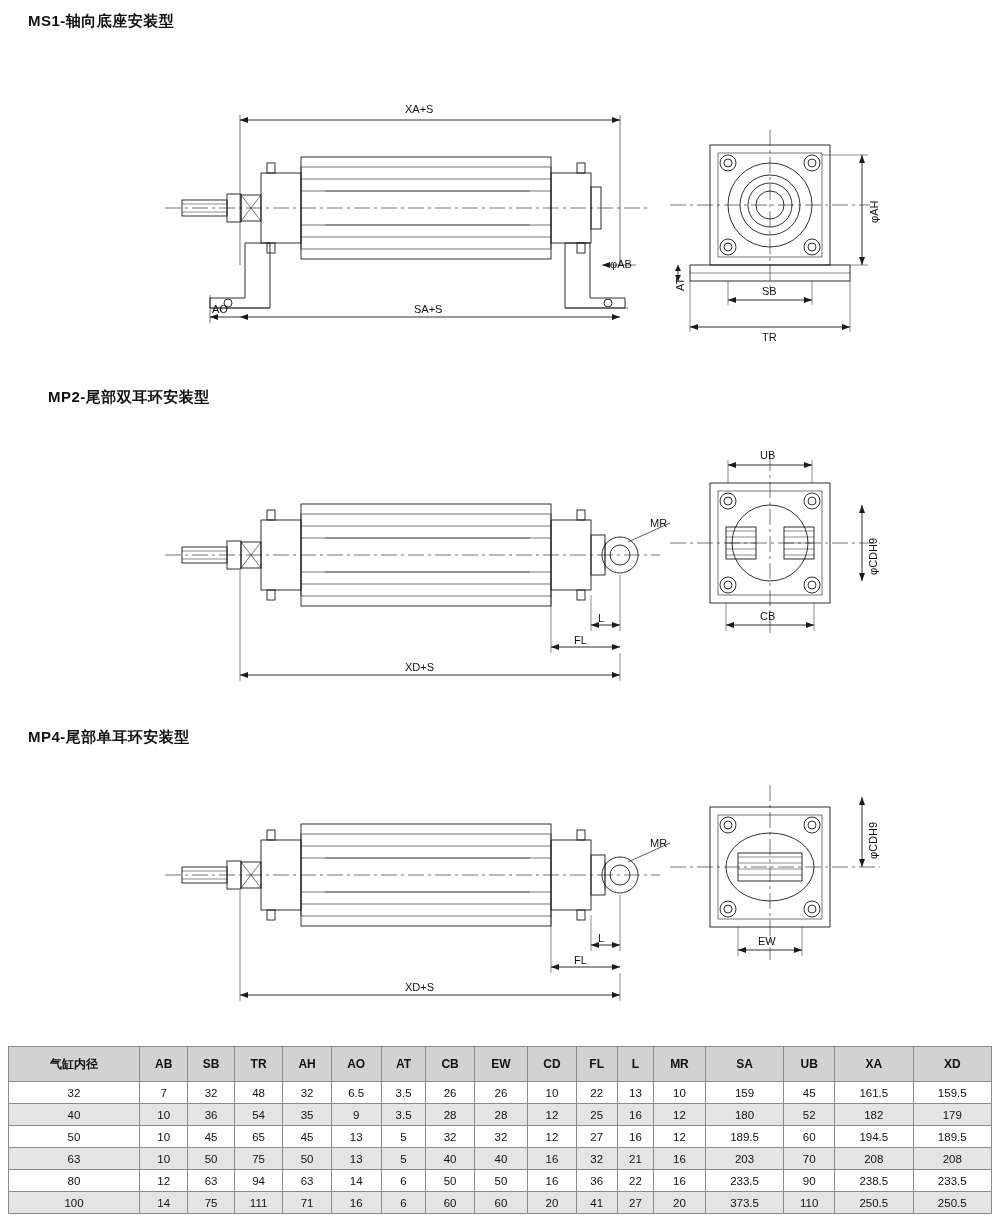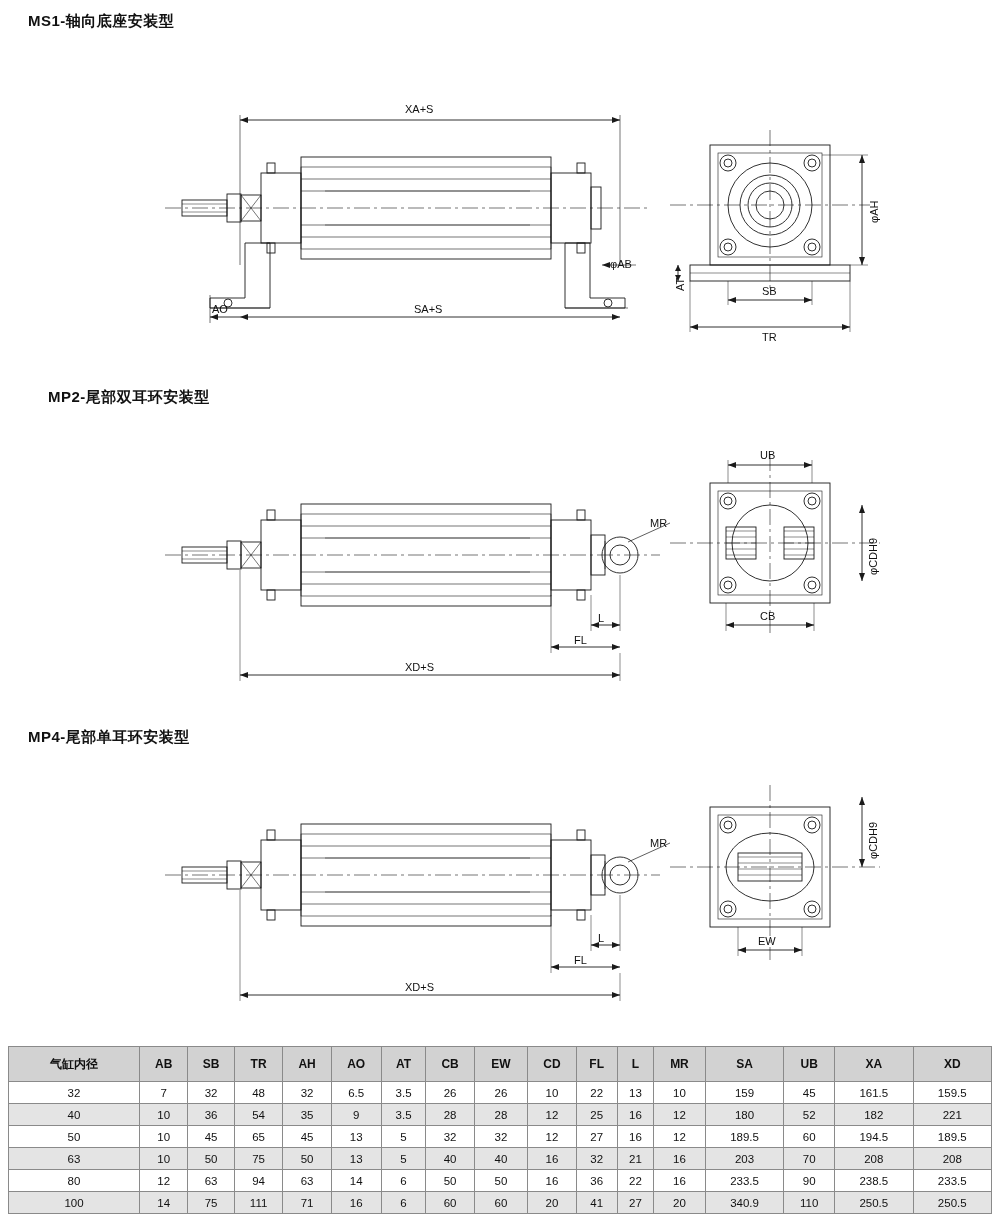--- a/index.html
+++ b/index.html
@@ -407,21 +407,21 @@
         <td>3.5</td>
         <td>28</td>
         <td>28</td>
         <td>12</td>
         <td>25</td>
         <td>16</td>
         <td>12</td>
         <td>180</td>
         <td>52</td>
         <td>182</td>
-        <td>221</td>
+        <td>179</td>
       </tr>
       <tr>
         <td>50</td>
         <td>10</td>
         <td>45</td>
         <td>65</td>
         <td>45</td>
         <td>13</td>
         <td>5</td>
         <td>32</td>
@@ -480,19 +480,19 @@
         <td>111</td>
         <td>71</td>
         <td>16</td>
         <td>6</td>
         <td>60</td>
         <td>60</td>
         <td>20</td>
         <td>41</td>
         <td>27</td>
         <td>20</td>
-        <td>340.9</td>
+        <td>373.5</td>
         <td>110</td>
         <td>250.5</td>
         <td>250.5</td>
       </tr>
     </tbody>
 </table>
 
 </body></html>

